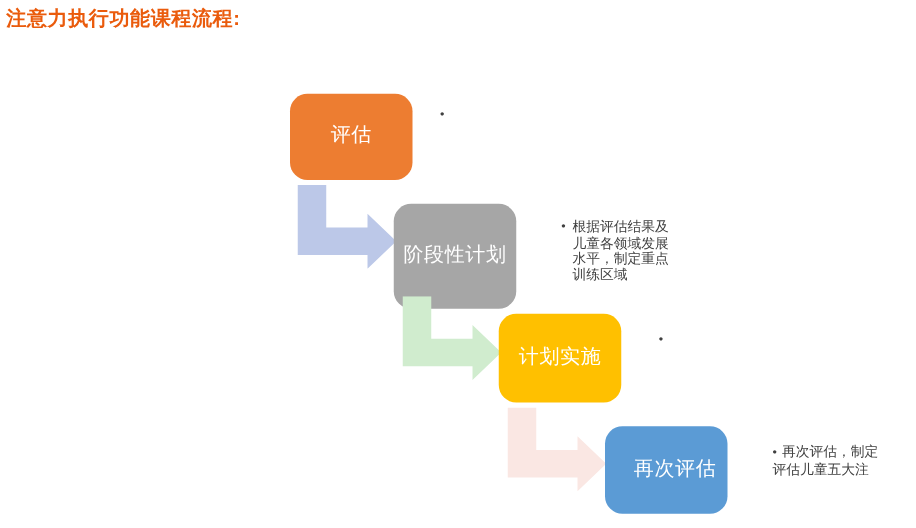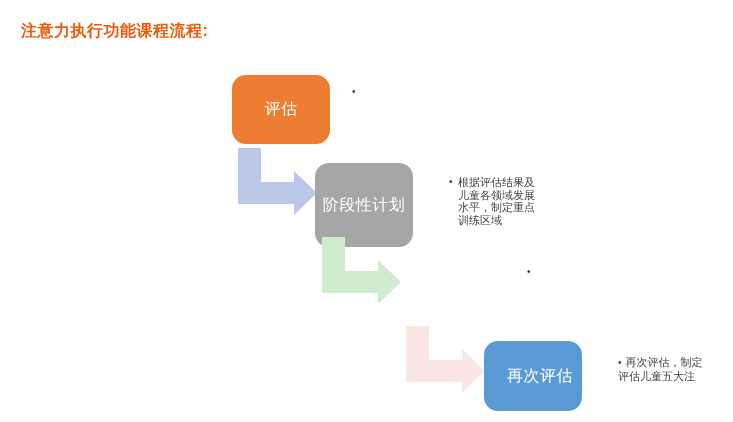--- a/index.html
+++ b/index.html
@@ -12,21 +12,21 @@
     position: relative;
     width: 733px;
     height: 422px;
     background: #ffffff;
     overflow: hidden;
   }
   .title {
     position: absolute;
     left: 5px;
     top: 5px;
-    margin: 16px;
+    margin: 0;
     font-size: 16px;
     font-weight: bold;
     letter-spacing: 0.5px;
   }
   .box {
     position: absolute;
     width: 98px;
     border-radius: 14px;
     color: #ffffff;
     display: flex;
@@ -99,20 +99,23 @@
     <span class="note-text">根据评估结果及
 儿童各领域发展
 水平，制定重点
 训练区域</span>
   </div>
 
   <svg class="arrow a2" width="79" height="67" viewBox="0 0 79 67">
     <polygon points="0,0 23,0 23,34 56,34 56,23 79,45 56,67 56,56 0,56" fill="#D0ECCE"></polygon>
   </svg>
 
+  <div class="box s3" style="background-color: rgb(255, 192, 0);">
+    <span>计划实施</span>
+  </div>
   <div class="note n3">
     <span class="bullet">•</span>
   </div>
 
   <svg class="arrow a3" width="79" height="67" viewBox="0 0 79 67">
     <polygon points="0,0 23,0 23,34 56,34 56,23 79,45 56,67 56,56 0,56" fill="#FAE7E3"></polygon>
   </svg>
 
   <div class="box s4" style="background-color: rgb(91, 155, 213);">
     <span>再次评估</span>

